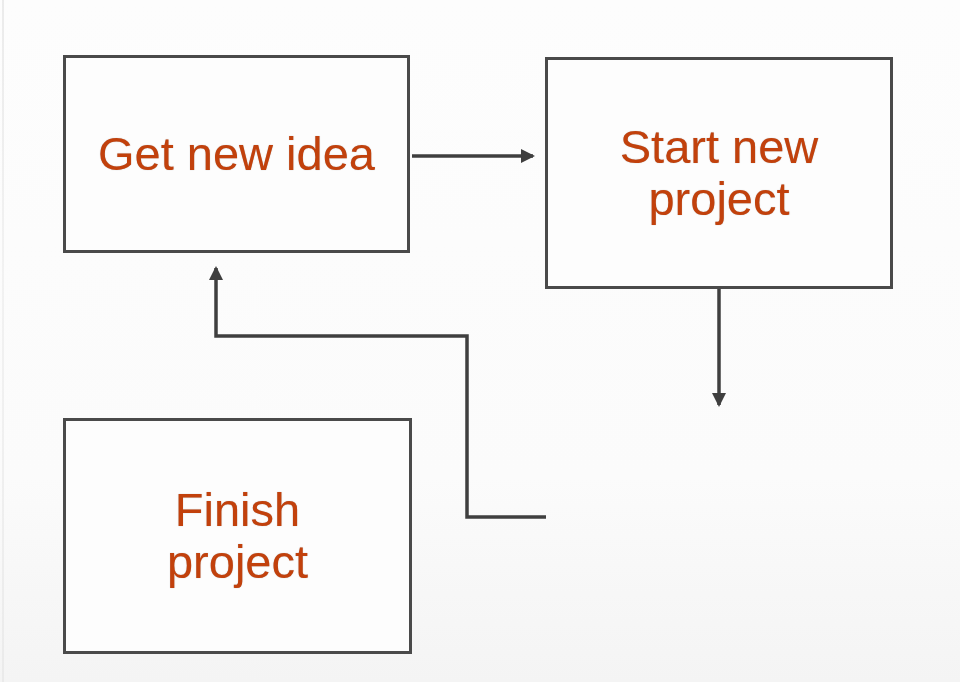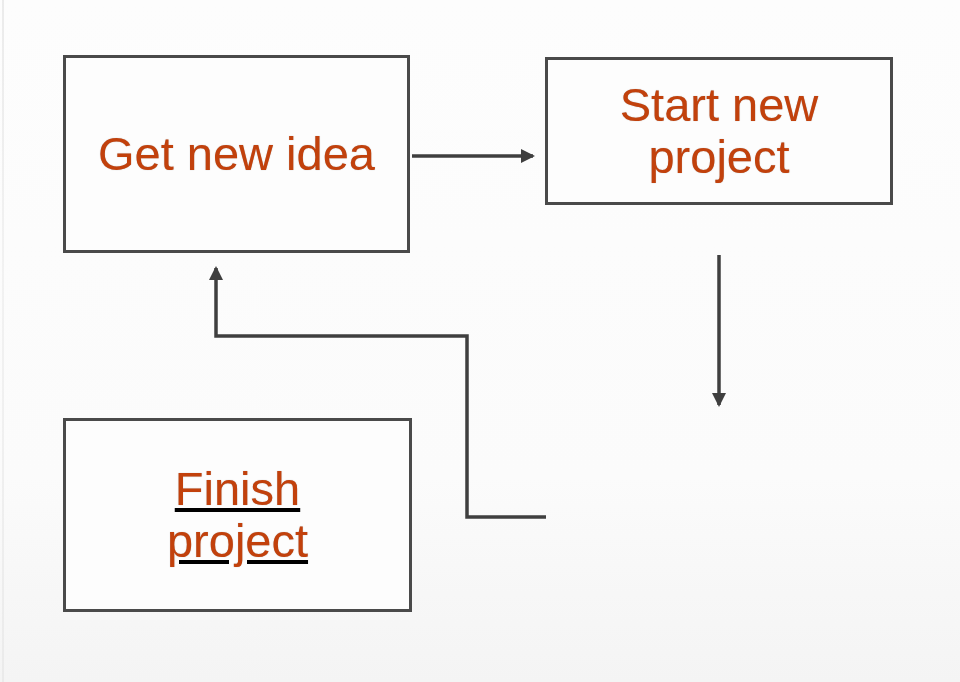--- a/index.html
+++ b/index.html
@@ -38,23 +38,23 @@
   }
   .node-label {
     font-size: 47px;
     line-height: 1.1;
     color: #c2410c;
     white-space: pre-line;
     letter-spacing: 0px;
     text-shadow: 0 0 1px rgba(40,40,40,0.35);
   }
   #node-get-new-idea     { left: 63px;  top: 55px;  width: 347px; height: 198px; }
-  #node-start-new-project{ left: 545px; top: 57px;  width: 348px; height: 148px; justify-content: center; }
+  #node-start-new-project{ left: 545px; top: 57px;  width: 348px; height: 232px; justify-content: center; }
   #node-tell-everyone    { left: 546px; top: 417px; width: 347px; height: 195px; }
-  #node-finish-project   { left: 63px;  top: 418px; width: 349px; height: 194px; text-decoration: underline; }
+  #node-finish-project   { left: 63px;  top: 418px; width: 349px; height: 236px; }
   .connectors {
     position: absolute;
     left: 0; top: 0;
     width: 960px; height: 682px;
     pointer-events: none;
   }
 </style>
 </head>
 <body>
 

